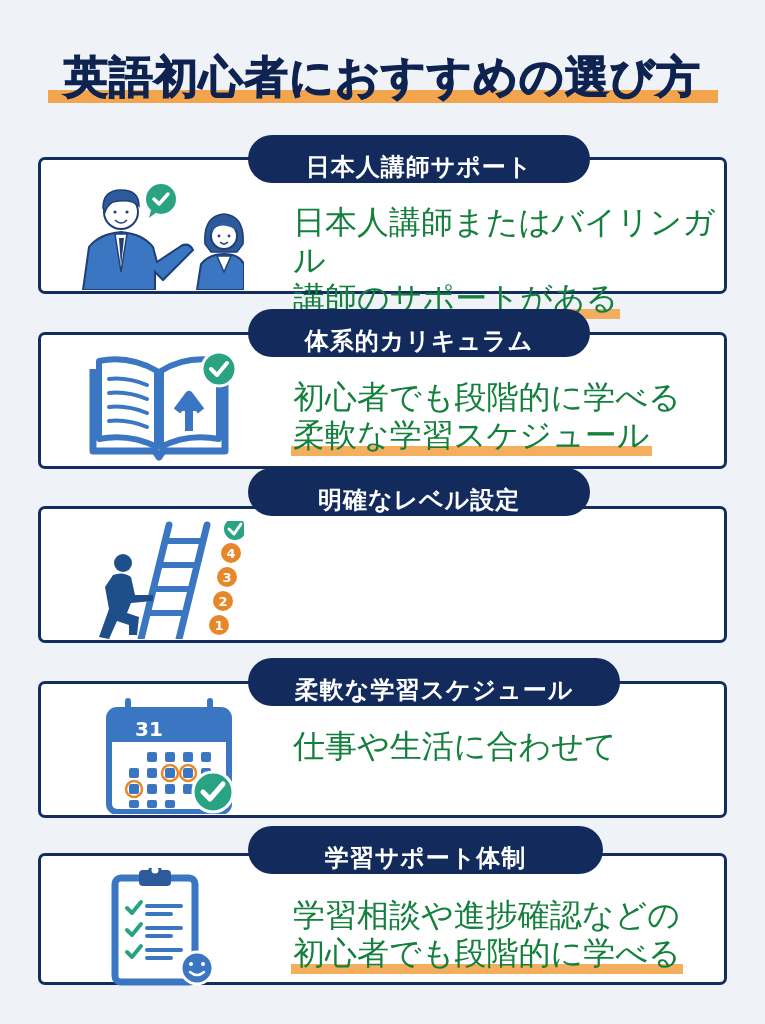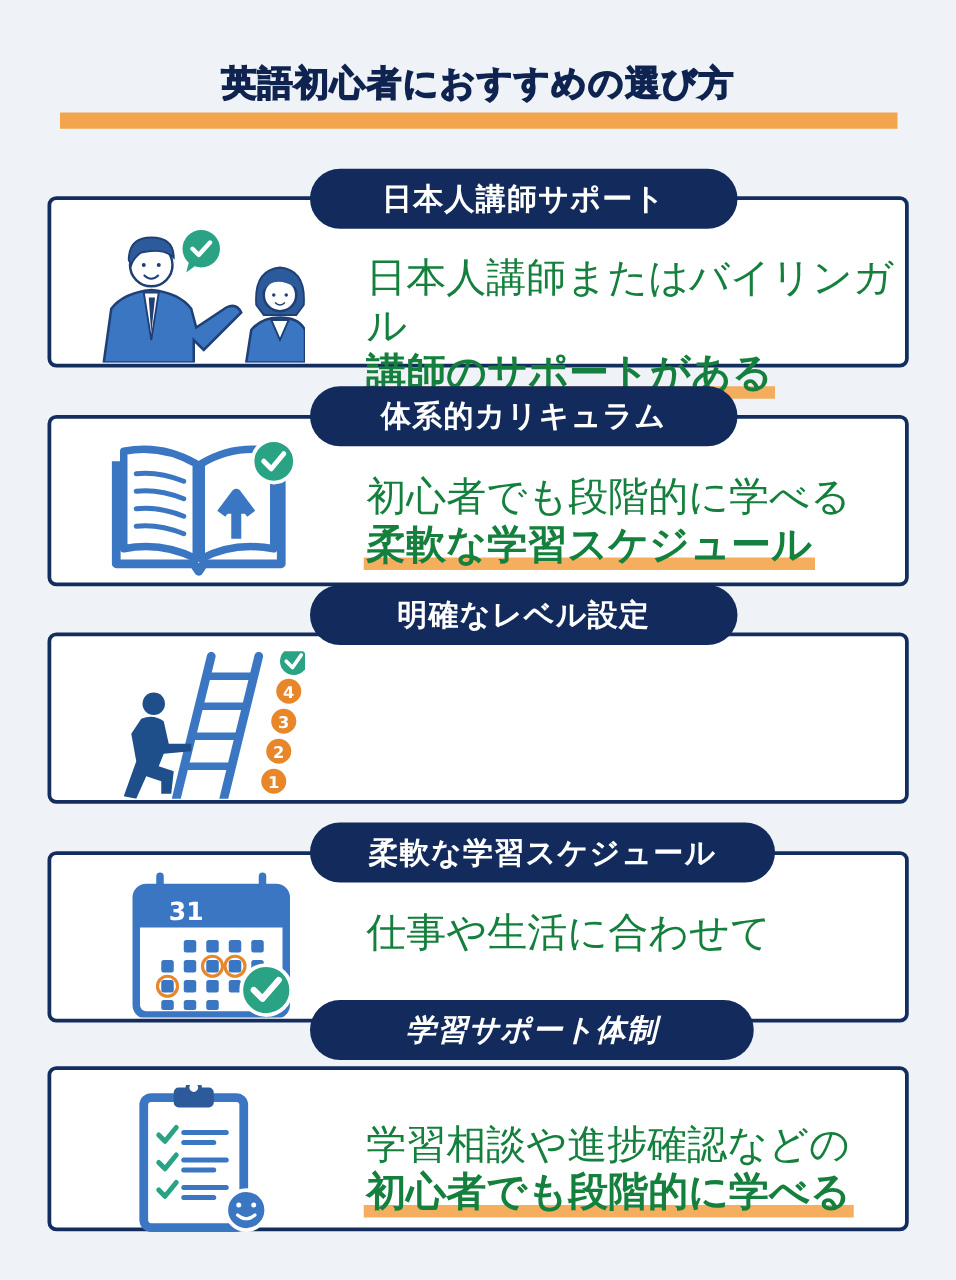--- a/index.html
+++ b/index.html
@@ -12,21 +12,21 @@
   }
   .title-wrap {
     position: absolute;
     left: 0; right: 0;
     top: 48px;
     text-align: center;
   }
   .title {
     display: inline-block;
     position: relative;
-    font-size: 28px;
+    font-size: 44px;
     font-weight: 900;
     color: #0f2350;
     letter-spacing: 1px;
     padding: 0 6px;
     z-index: 1;
     -webkit-text-stroke: 1.2px #0f2350;
   }
   .title-underline {
     position: absolute;
     left: 48px;
@@ -47,37 +47,36 @@
   }
   .pill {
     position: absolute;
     height: 48px;
     background: #122a5c;
     border-radius: 24px;
     color: #ffffff;
     font-size: 24px;
     font-weight: bold;
     display: flex;
-    align-items: center;
+    align-items: flex-end;
     justify-content: center;
     letter-spacing: 1px;
     z-index: 2;
   }
   .desc {
     position: absolute;
     left: 252px;
     top: 43px;
     font-size: 32px;
     line-height: 38px;
     color: #15803d;
   }
   .desc .line2 {
     position: relative;
     display: inline-block;
-    font-weight: bold;
   }
   .desc .line2 .hl {
     position: absolute;
     left: -2px; right: -2px;
     bottom: -2px;
     height: 10px;
     background: #f3a54d;
     opacity: 0.9;
     z-index: 0;
   }
@@ -215,21 +214,21 @@
     <circle cx="119" cy="77" r="8" fill="none" stroke="#e8872a" stroke-width="2.5"></circle>
     <circle cx="65" cy="93" r="8" fill="none" stroke="#e8872a" stroke-width="2.5"></circle>
     <circle cx="144" cy="96" r="20" fill="#2aa384" stroke="#ffffff" stroke-width="3"></circle>
     <path d="M134 96 L141 103 L154 88" fill="none" stroke="#ffffff" stroke-width="5" stroke-linecap="round" stroke-linejoin="round"></path>
   </svg>
   <div class="desc">
     <div>仕事や生活に合わせて</div>
   </div>
 </div>
 
-<div class="pill" style="left:248px; top:800px; width:355px;font-style:italic;">
+<div class="pill" style="left:248px; top:826px; width:355px;">
   <span>学習サポート体制</span>
 </div>
 <div class="card" style="top:853px; height:132px;">
   <svg class="icon" viewBox="0 0 175 118">
     <rect x="46" y="10" width="80" height="104" rx="6" fill="#ffffff" stroke="#3b76c2" stroke-width="7"></rect>
     <rect x="70" y="2" width="32" height="16" rx="4" fill="#2c5a9a"></rect>
     <circle cx="86" cy="2" r="5" fill="#ffffff" stroke="#2c5a9a" stroke-width="3"></circle>
     <path d="M58 40 L63 45 L72 34 M58 62 L63 67 L72 56 M58 84 L63 89 L72 78" fill="none" stroke="#2aa384" stroke-width="4" stroke-linecap="round" stroke-linejoin="round"></path>
     <path d="M78 38 L112 38 M78 46 L102 46 M78 60 L112 60 M78 68 L102 68 M78 82 L112 82 M78 90 L102 90" stroke="#3b76c2" stroke-width="4" stroke-linecap="round"></path>
     <circle cx="128" cy="100" r="16" fill="#3b76c2" stroke="#ffffff" stroke-width="3"></circle>

